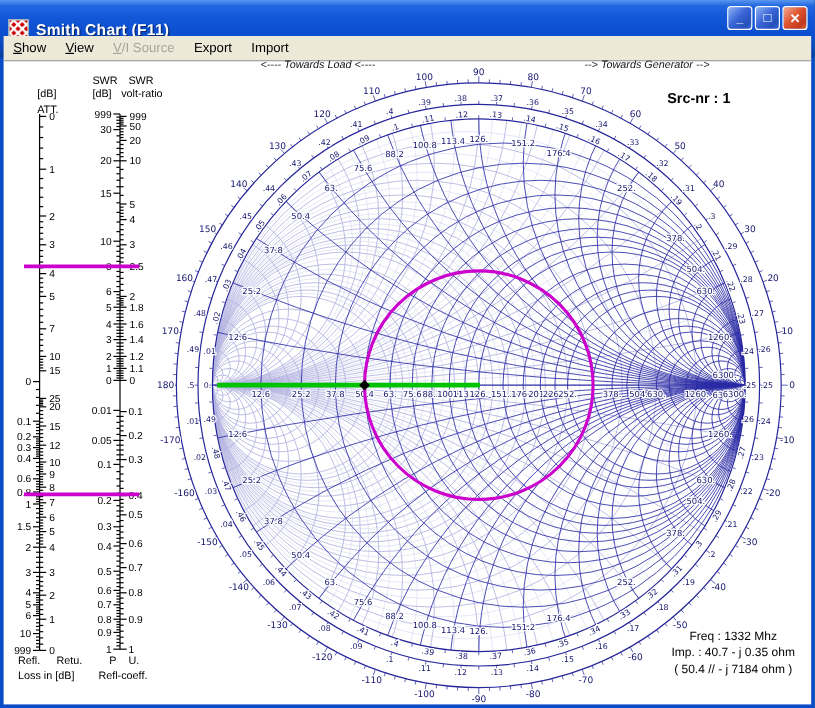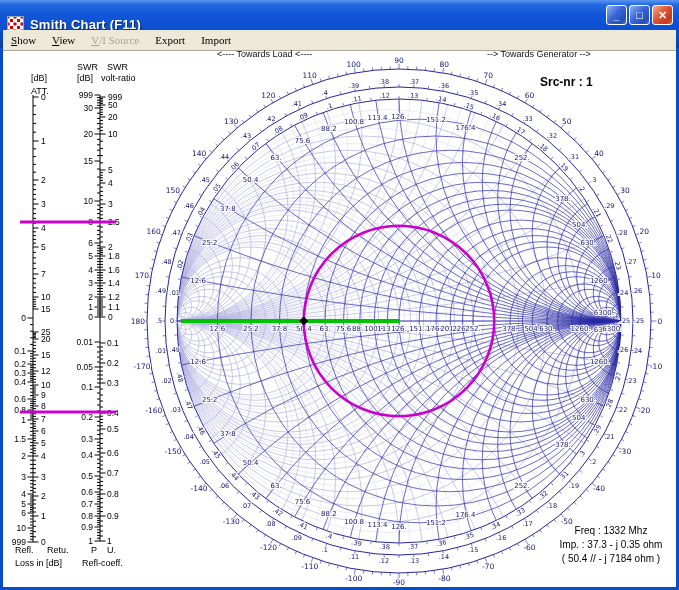--- a/index.html
+++ b/index.html
@@ -12,28 +12,28 @@
     background-size:7px 7px;background-position:0 0,3.5px 3.5px;}
   #title-text{color:#fff;font-weight:bold;font-size:13px;margin-left:6px;text-shadow:1px 1px 1px #05245e;letter-spacing:0.2px;}
   #win-buttons{position:absolute;right:6px;top:5px;display:flex;gap:2px;}
   .win-btn{width:21px;height:20px;border:1px solid #fff;border-radius:3px;color:#fff;font-size:11px;font-weight:bold;
     display:flex;align-items:center;justify-content:center;box-sizing:border-box;}
   .btn-blue{background:linear-gradient(135deg,#8fb4f4 0%,#3a66d8 45%,#2450b8 80%,#3c6ee0 100%);}
   .btn-close{background:linear-gradient(135deg,#f4ad94 0%,#e0532f 45%,#c03a1c 80%,#e06a42 100%);}
   .glyph-min{align-items:flex-end !important;padding-bottom:3px;font-size:10px;}
   #menubar{position:absolute;left:3px;top:30px;width:673px;height:20px;background:#ece9d8;border-bottom:1px solid #aca899;
     display:flex;align-items:center;font-size:11px;color:#000;}
-  .menu-item{padding:2px 8px 3px 8px;cursor:default;font-family:Liberation Serif, serif;}
+  .menu-item{padding:2px 8px 3px 8px;cursor:default;}
   .menu-item.disabled{color:#a8a498;}
   .menu-item .u{text-decoration:underline;}
   #content{position:absolute;left:3px;top:51px;width:673px;height:536px;background:#fff;}
   #chart-svg{position:absolute;left:-3px;top:-51px;}
   .ovl{position:absolute;color:#000;white-space:nowrap;}
   .hdr{font-size:9px;}
-  .towards{font-size:9px;color:#111;}
+  .towards{font-size:9px;color:#111;font-style:italic;}
   #src-nr{font-size:12px;font-weight:bold;}
   #info-block{position:absolute;left:542px;top:473px;width:132px;text-align:center;font-size:10px;line-height:13.8px;color:#000;}
 </style>
 </head>
 <body>
 
 <div id="window">
   <div id="titlebar">
     <div id="app-icon"></div>
     <div id="title-text">Smith Chart (F11)</div>
@@ -1358,25 +1358,25 @@
           <text x="107" y="519" font-size="8.5" fill="#000" stroke="none" text-anchor="start" font-family="&quot;Liberation Sans&quot;,sans-serif">0.9</text>
           <line x1="100" y1="541" x2="105.5" y2="541"></line>
           <text x="107" y="544" font-size="8.5" fill="#000" stroke="none" text-anchor="start" font-family="&quot;Liberation Sans&quot;,sans-serif">1</text>
         </g>
         <line x1="20" y1="222" x2="116" y2="222" stroke="#cc00cc" stroke-width="3"></line>
         <line x1="20" y1="412" x2="116" y2="412" stroke="#cc00cc" stroke-width="3"></line>
       </svg>
 
     <div class="ovl towards" style="left:214px;top:-2px;">&lt;---- Towards Load &lt;----</div>
     <div class="ovl towards" style="left:484px;top:-2px;">--&gt; Towards Generator --&gt;</div>
-    <div class="ovl" id="src-nr" style="left:537px;top:24px;text-align:center;">Src-nr : 1</div>
+    <div class="ovl" id="src-nr" style="left:553px;top:24px;text-align:center;">Src-nr : 1</div>
 
     <div id="info-block">
       <div>Freq : 1332 Mhz</div>
-      <div>Imp. : 37.3 - j 0.35 ohm</div>
+      <div>Imp. : 40.7 - j 0.35 ohm</div>
       <div>( 50.4 // - j 7184 ohm )</div>
     </div>
   <div class="ovl hdr" style="left: 28px; top: 11px; margin-top: 24px;">ATT.</div>
       <div class="ovl hdr" style="left: 28px; top: 22px;">[dB]</div>
       <div class="ovl hdr" style="left: 74px; top: 11px;">SWR</div>
       <div class="ovl hdr" style="left: 74px; top: 22px;">[dB]</div>
       <div class="ovl hdr" style="left: 104px; top: 11px;">SWR</div>
       <div class="ovl hdr" style="left: 98px; top: 22px;">volt-ratio</div>
       <div class="ovl hdr" style="left: 12px; top: 494px;">Refl.</div>
       <div class="ovl hdr" style="left: 44px; top: 494px;">Retu.</div>

